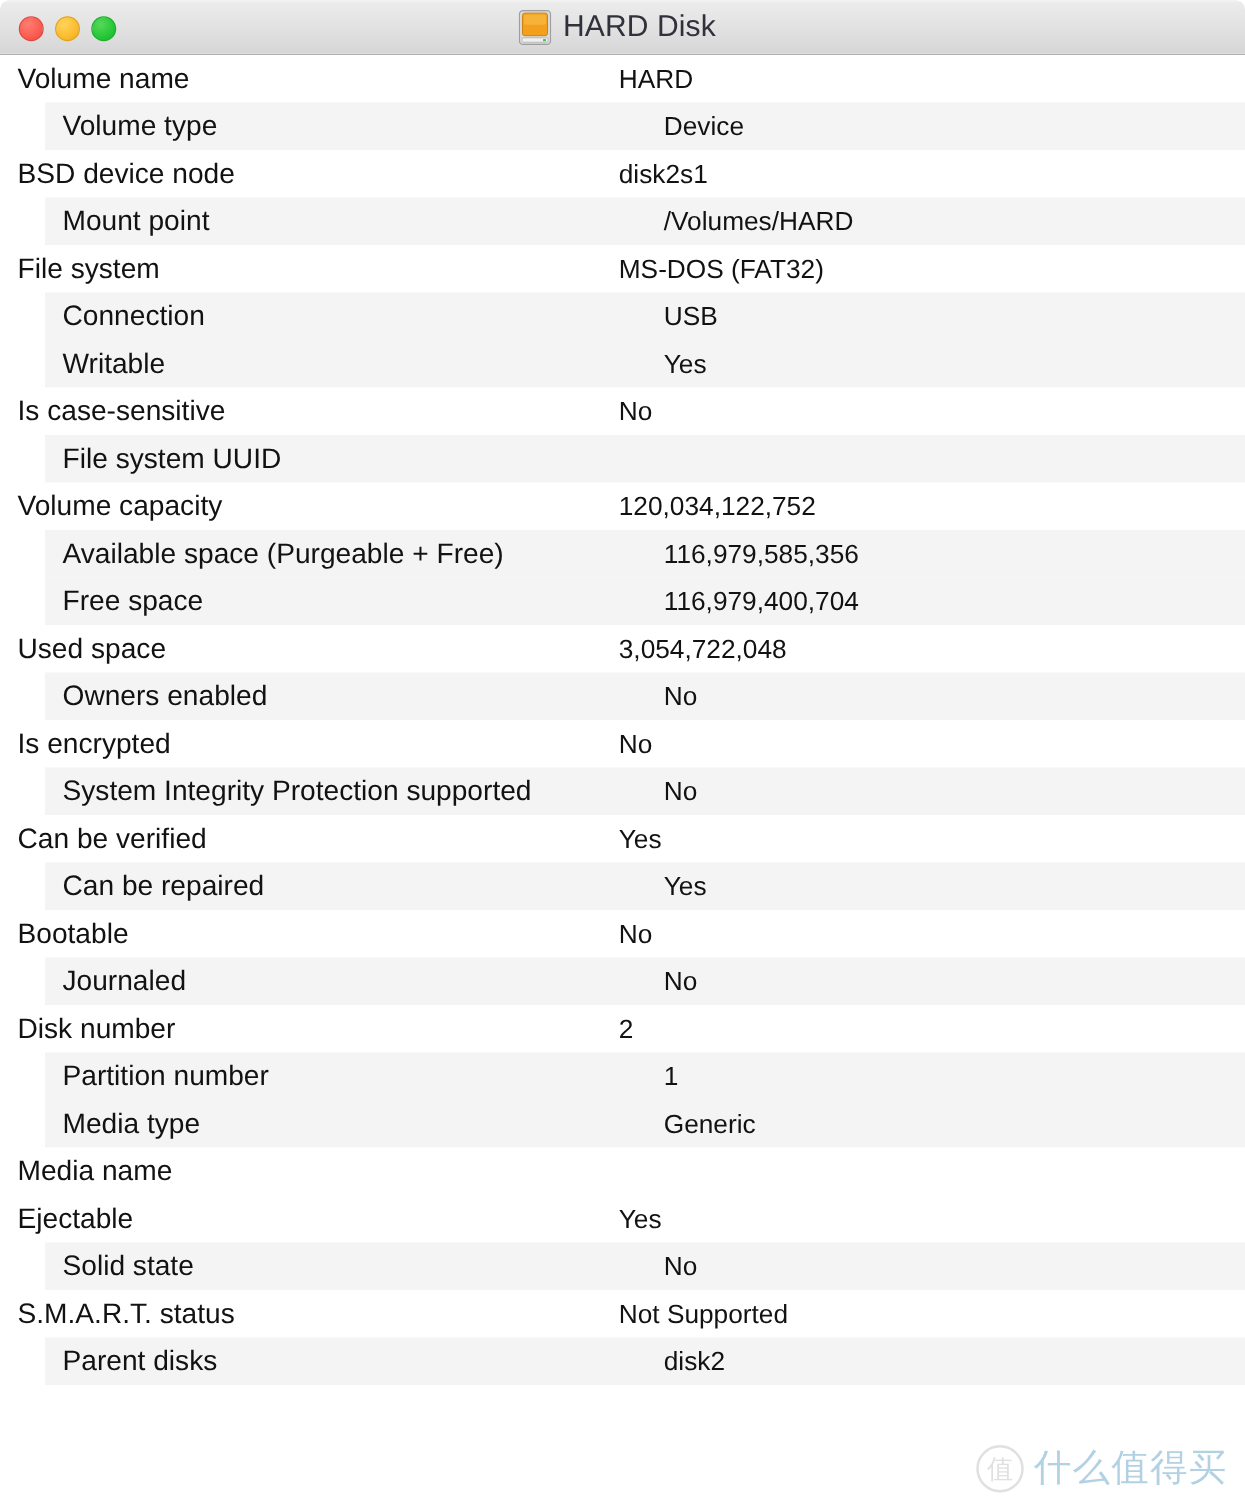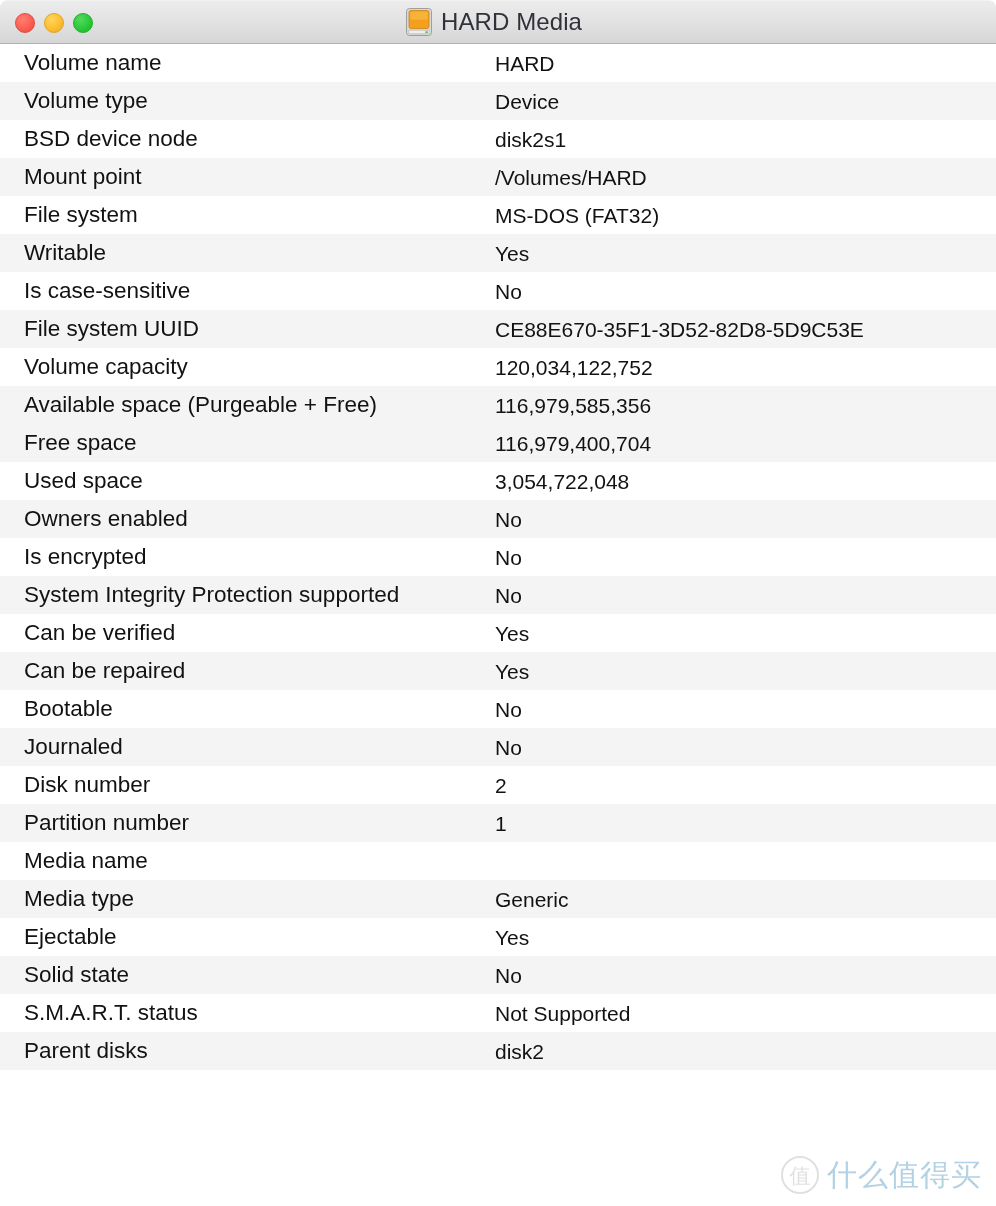--- a/index.html
+++ b/index.html
@@ -90,24 +90,25 @@
     position: relative;
     height: 38px;
     display: flex;
     align-items: center;
     background: #ffffff;
     overflow: hidden;
     white-space: nowrap;
   }
   .info-row.alt {
     background: #f4f4f4;
+    margin-left: 36px;
   }
   .row-label {
     position: absolute;
-    left: 24px;
+    left: 14px;
     font-size: 22.5px;
     color: #121212;
     line-height: 1;
     white-space: nowrap;
   }
   .row-value {
     position: absolute;
     left: 495px;
     font-size: 21px;
     color: #121212;
@@ -168,21 +169,21 @@
     </div>
 
     <div id="title-wrap">
       <svg id="drive-icon" viewBox="0 0 26 28">
         <rect x="0.5" y="0.5" width="25" height="27" rx="3" ry="3" fill="#d9d9d9" stroke="#9e9e9e" stroke-width="1"></rect>
         <rect x="3" y="2.5" width="20" height="18" rx="2" ry="2" fill="#f2a01e" stroke="#cf8412" stroke-width="0.8"></rect>
         <rect x="4.2" y="3.7" width="17.6" height="8" rx="1.5" ry="1.5" fill="#f8b843" opacity="0.75"></rect>
         <rect x="2.5" y="22.2" width="21" height="3.6" rx="1.5" ry="1.5" fill="#efefef" stroke="#b5b5b5" stroke-width="0.7"></rect>
         <rect x="19.4" y="23.2" width="2.4" height="1.8" rx="0.5" ry="0.5" fill="#4cc24f"></rect>
       </svg>
-      <span id="window-title">HARD Media</span>
+      <span id="window-title">HARD Disk</span>
     </div>
 
   </div>
 
   <div id="info-table">
       <div class="info-row">
         <span class="row-label">Volume name</span>
         <span class="row-value">HARD</span>
       </div>
       <div class="info-row alt">
@@ -195,30 +196,33 @@
       </div>
       <div class="info-row alt">
         <span class="row-label">Mount point</span>
         <span class="row-value">/Volumes/HARD</span>
       </div>
       <div class="info-row">
         <span class="row-label">File system</span>
         <span class="row-value">MS-DOS (FAT32)</span>
       </div>
       <div class="info-row alt">
+        <span class="row-label">Connection</span>
+        <span class="row-value">USB</span>
+      </div>
+      <div class="info-row alt">
         <span class="row-label">Writable</span>
         <span class="row-value">Yes</span>
       </div>
       <div class="info-row">
         <span class="row-label">Is case-sensitive</span>
         <span class="row-value">No</span>
       </div>
       <div class="info-row alt">
         <span class="row-label">File system UUID</span>
-        <span class="row-value">CE88E670-35F1-3D52-82D8-5D9C53E</span>
       </div>
       <div class="info-row">
         <span class="row-label">Volume capacity</span>
         <span class="row-value">120,034,122,752</span>
       </div>
       <div class="info-row alt">
         <span class="row-label">Available space (Purgeable + Free)</span>
         <span class="row-value">116,979,585,356</span>
       </div>
       <div class="info-row alt">
@@ -258,27 +262,27 @@
         <span class="row-value">No</span>
       </div>
       <div class="info-row">
         <span class="row-label">Disk number</span>
         <span class="row-value">2</span>
       </div>
       <div class="info-row alt">
         <span class="row-label">Partition number</span>
         <span class="row-value">1</span>
       </div>
+      <div class="info-row alt">
+        <span class="row-label">Media type</span>
+        <span class="row-value">Generic</span>
+      </div>
       <div class="info-row">
         <span class="row-label">Media name</span>
         <span class="row-value"></span>
-      </div>
-      <div class="info-row alt">
-        <span class="row-label">Media type</span>
-        <span class="row-value">Generic</span>
       </div>
       <div class="info-row">
         <span class="row-label">Ejectable</span>
         <span class="row-value">Yes</span>
       </div>
       <div class="info-row alt">
         <span class="row-label">Solid state</span>
         <span class="row-value">No</span>
       </div>
       <div class="info-row">

